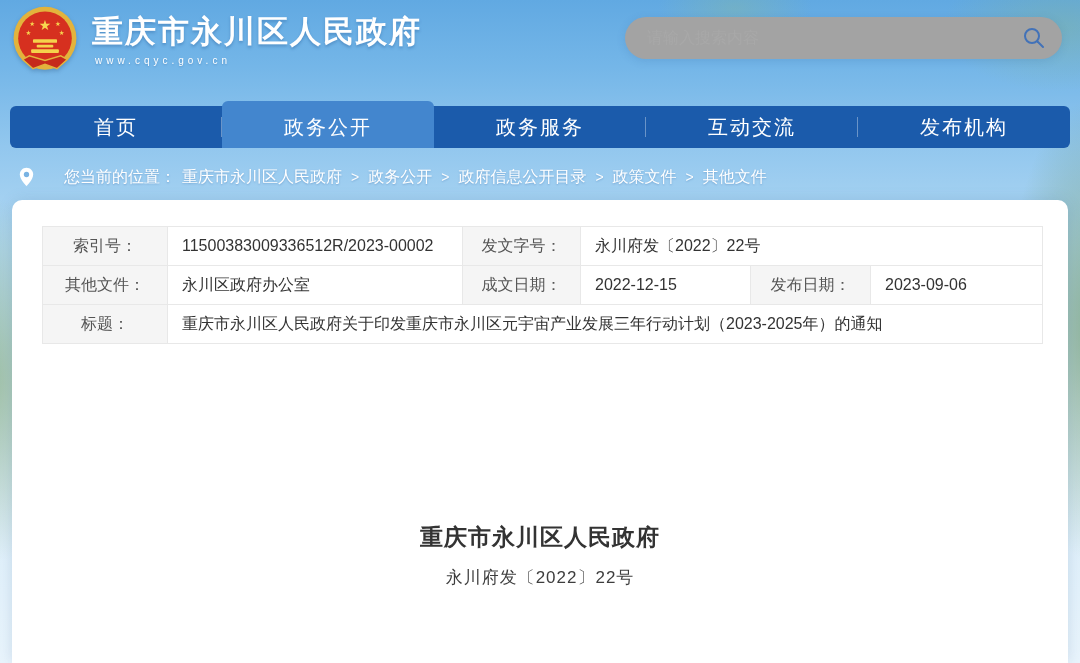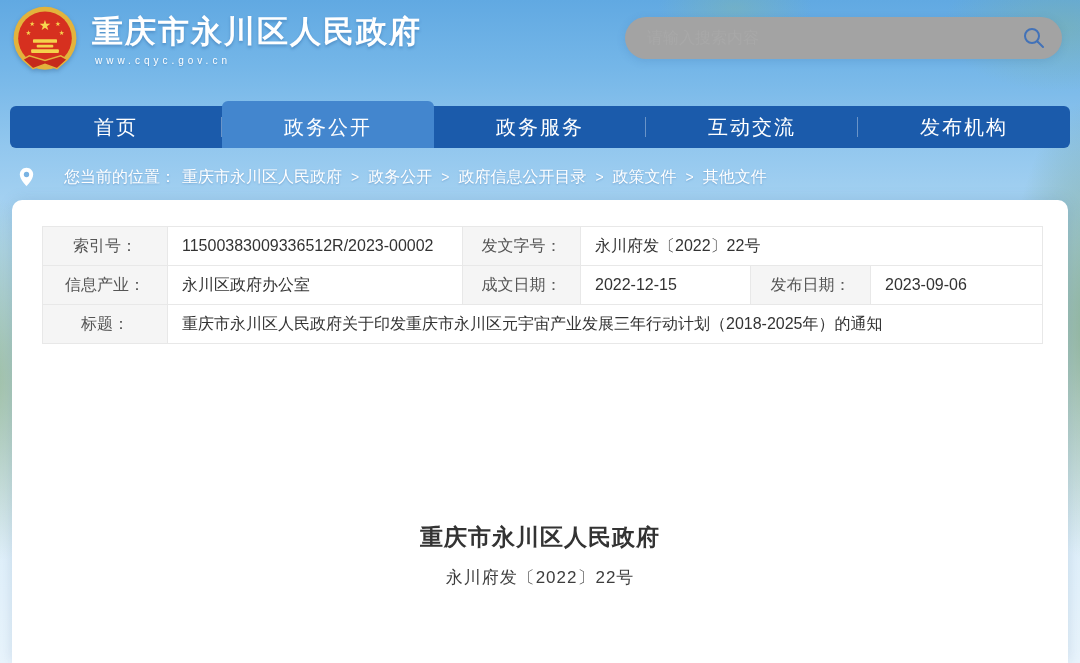--- a/index.html
+++ b/index.html
@@ -173,30 +173,30 @@
         <col style="width:172px">
     </colgroup>
     <tbody>
         <tr>
       <td class="lbl">索引号：</td>
       <td>11500383009336512R/2023-00002</td>
       <td class="lbl">发文字号：</td>
       <td colspan="3">永川府发〔2022〕22号</td>
     </tr>
     <tr>
-      <td class="lbl">信息产业：</td>
+      <td class="lbl">其他文件：</td>
       <td>永川区政府办公室</td>
       <td class="lbl">成文日期：</td>
       <td>2022-12-15</td>
       <td class="lbl">发布日期：</td>
       <td>2023-09-06</td>
     </tr>
     <tr>
       <td class="lbl">标题：</td>
-      <td colspan="5">重庆市永川区人民政府关于印发重庆市永川区元宇宙产业发展三年行动计划（2018-2025年）的通知</td>
+      <td colspan="5">重庆市永川区人民政府关于印发重庆市永川区元宇宙产业发展三年行动计划（2023-2025年）的通知</td>
     </tr>
   </tbody>
     </table>
 
   <div class="doc-head">
     <div class="doc-title-line">重庆市永川区人民政府</div>
     <div class="doc-number">永川府发〔2022〕22号</div>
   </div>
 
 </div>

